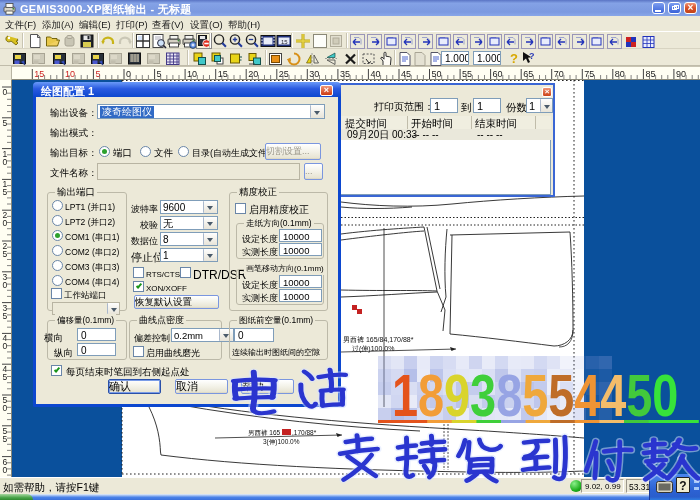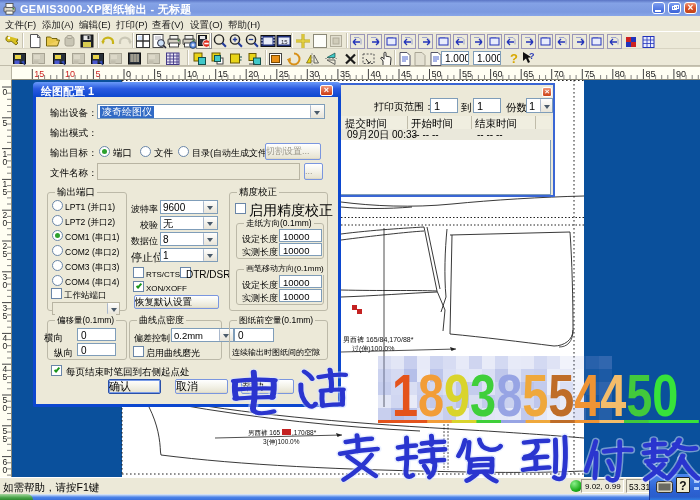--- a/index.html
+++ b/index.html
@@ -723,31 +723,31 @@
       <div class="cbtn"></div>
     </div>
     <span class="lbl" style="left:95px;top:167px;font-size:11px">停止位</span>
     <div class="combo" style="left:124px;top:164px;width:58px;height:14px;font-size:10px">
       <span class="tx">1</span>
       <div class="cbtn"></div>
     </div>
     <div class="cb" style="left:97px;top:183px"></div>
     <span class="lbl" style="left:110px;top:185px;font-size:8px">RTS/CTS</span>
     <div class="cb" style="left:144px;top:183px"></div>
-    <span class="lbl" style="left:150px;top:185px;font-size:10px">DTR/DSR</span>
+    <span class="lbl" style="left:157px;top:185px;font-size:12px">DTR/DSR</span>
     <div class="cb" style="left:97px;top:197px">
       <span class="chk"></span>
     </div>
     <span class="lbl" style="left:110px;top:199px;font-size:8px">XON/XOFF</span>
     <div class="btn" style="left:98px;top:211px;width:85px;height:14px;font-size:9.5px;line-height:12px">恢复默认设置</div>
     <div class="gb" style="left:193px;top:108px;width:99px;height:119px">
       <span style="font-size:9.5px">精度校正</span>
     </div>
     <div class="cb" style="left:199px;top:119px"></div>
-    <span class="lbl" style="left:213px;top:120px;font-size:14px">启用精度校正</span>
+    <span class="lbl" style="left:213px;top:120px;font-size:10px">启用精度校正</span>
     <div class="gb" style="left:200px;top:139px;width:88px;height:36px">
       <span style="font-size:8.5px">走纸方向(0.1mm)</span>
     </div>
     <span class="lbl" style="left:206px;top:149px;font-size:9px">设定长度</span>
     <div class="inp" style="left:243px;top:145px;width:43px;height:13px;font-size:9.5px">10000</div>
     <span class="lbl" style="left:206px;top:162px;font-size:9px">实测长度</span>
     <div class="inp" style="left:243px;top:159px;width:43px;height:13px;font-size:9.5px">10000</div>
     <div class="gb" style="left:200px;top:185px;width:88px;height:36px">
       <span style="font-size:8px">画笔移动方向(0.1mm)</span>
     </div>

